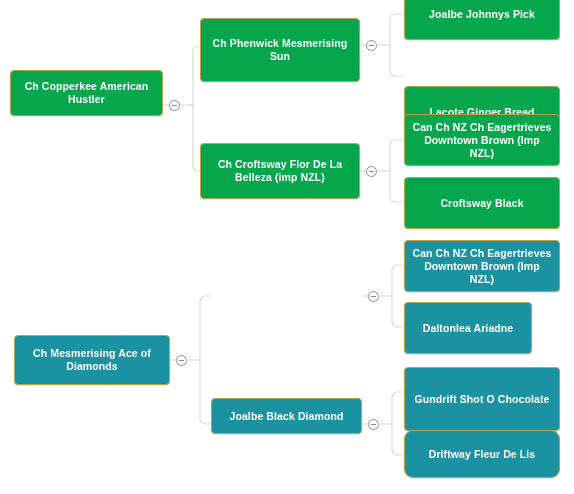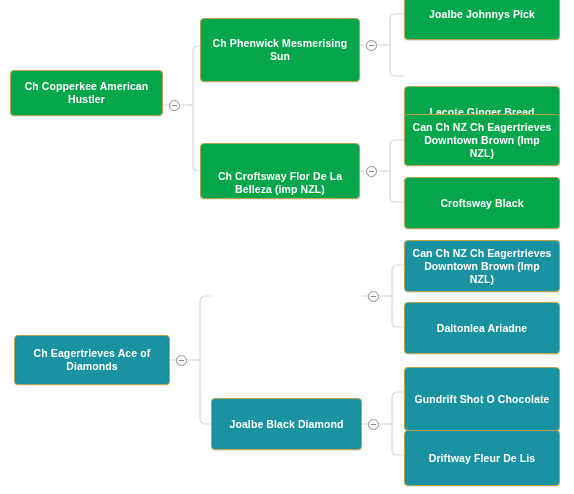--- a/index.html
+++ b/index.html
@@ -133,56 +133,56 @@
   <div class="node green" style="left:10px; top:70px; width:153px; height:46px;">
     <span class="node-label">Ch Copperkee American Hustler</span>
   </div>
   <div class="toggle" style="left:169px; top:100px;"></div>
 
   <div class="node green" style="left:200px; top:18px; width:160px; height:64px;">
     <span class="node-label">Ch Phenwick Mesmerising Sun</span>
   </div>
   <div class="toggle" style="left:366px; top:40px;"></div>
 
-  <div class="node green" style="left:200px; top:143px; width:160px; height:56px;align-items:flex-end;">
+  <div class="node green" style="left:200px; top:143px; width:160px; height:56px;">
     <span class="node-label">Ch Croftsway Flor De La Belleza (imp NZL)</span>
   </div>
   <div class="toggle" style="left:366px; top:166px;"></div>
 
   <div class="node green" style="left:404px; top:-12px; width:156px; height:52px;">
     <span class="node-label">Joalbe Johnnys Pick</span>
   </div>
   <div class="node green" style="left:404px; top:50px; width:156px; height:52px;margin-top:36px;">
     <span class="node-label">Lacote Ginger Bread</span>
   </div>
   <div class="node green" style="left:404px; top:114px; width:156px; height:52px;">
     <span class="node-label">Can Ch NZ Ch Eagertrieves Downtown Brown (Imp NZL)</span>
   </div>
   <div class="node green" style="left:404px; top:177px; width:156px; height:52px;">
     <span class="node-label">Croftsway Black</span>
   </div>
 
   <div class="node teal" style="left:14px; top:335px; width:156px; height:50px;">
-    <span class="node-label">Ch Eagertrieves Ace of Diamonds</span>
+    <span class="node-label">Ch Mesmerising Ace of Diamonds</span>
   </div>
   <div class="toggle" style="left:176px; top:355px;"></div>
 
   <div class="toggle" style="left:368px; top:291px;"></div>
 
-  <div class="node teal" style="left:211px; top:398px; width:151px; height:52px;">
+  <div class="node teal" style="left:211px; top:398px; width:151px; height:36px;">
     <span class="node-label">Joalbe Black Diamond</span>
   </div>
   <div class="toggle" style="left:368px; top:419px;"></div>
 
   <div class="node teal" style="left:404px; top:240px; width:156px; height:52px;">
     <span class="node-label">Can Ch NZ Ch Eagertrieves Downtown Brown (Imp NZL)</span>
   </div>
-  <div class="node teal" style="left:404px; top:302px; width:156px; height:52px;justify-content:center;">
+  <div class="node teal" style="left:404px; top:302px; width:128px; height:52px;justify-content:center;">
     <span class="node-label">Daltonlea Ariadne</span>
   </div>
   <div class="node teal" style="left:404px; top:367px; width:156px; height:64px;">
     <span class="node-label">Gundrift Shot O Chocolate</span>
   </div>
-  <div class="node teal" style="left:404px; top:430px; width:156px; height:56px;">
+  <div class="node teal" style="left:404px; top:430px; width:156px; height:48px;border-radius:9px;">
     <span class="node-label">Driftway Fleur De Lis</span>
   </div>
 
 </div>
 
 </body></html>

